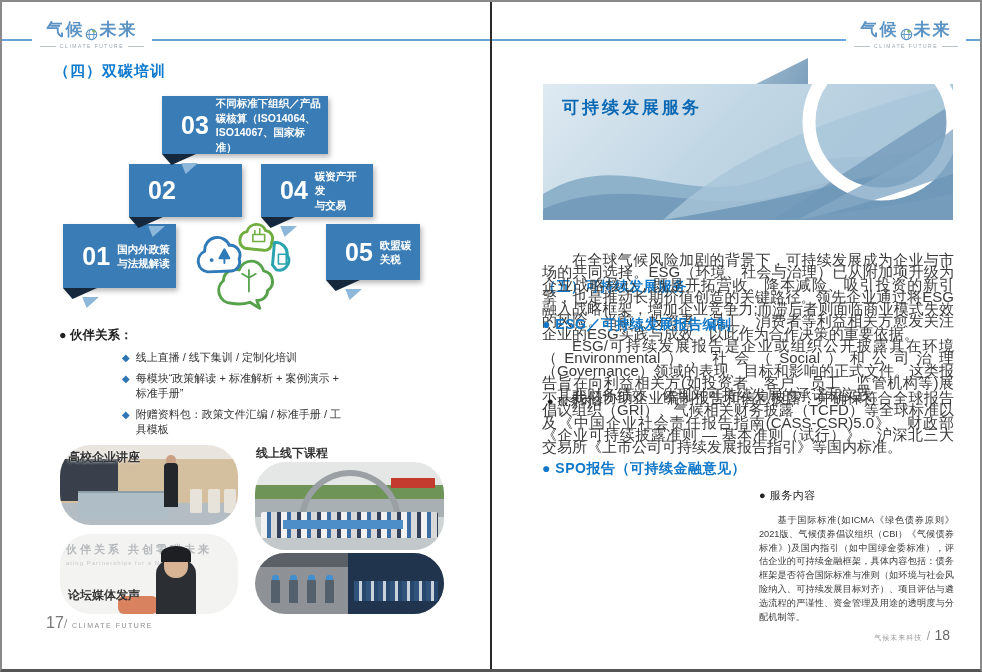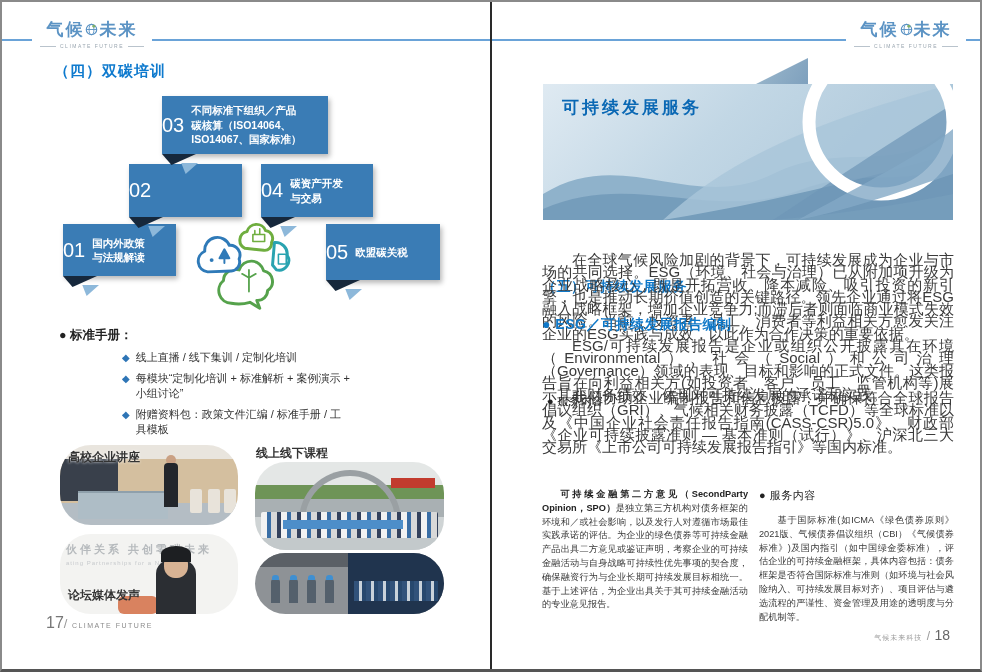--- a/index.html
+++ b/index.html
@@ -5,42 +5,42 @@
   html,body{margin:0;padding:0;background:#e9e9e9;font-family:"Liberation Sans",sans-serif;}
   .stage{position:relative;width:982px;height:672px;margin:0 auto;background:#ffffff;
          border:2px solid #8a8a8a;border-bottom:3px solid #555;box-sizing:border-box;overflow:hidden;}
   .spine{position:absolute;left:488px;top:0;width:2px;height:100%;background:#2a2a2a;}
   .header-rule{position:absolute;left:0;top:37px;width:100%;height:2px;background:#6aa3d8;}
 
   
   .logo{position:absolute;top:16px;background:#fff;padding:0 8px;text-align:center;z-index:3;}
   .logo-left{left:30px;}
   .logo-right{right:14px;}
-  .logo-cn{font-size:17px;font-weight:bold;color:#5b93c4;letter-spacing:2px;display:flex;align-items:center;justify-content:center;gap:1px;font-family:Liberation Mono, monospace;}
+  .logo-cn{font-size:17px;font-weight:bold;color:#5b93c4;letter-spacing:2px;display:flex;align-items:flex-end;justify-content:center;gap:1px;font-family:Liberation Mono, monospace;}
   .logo-globe{width:13px;height:13px;display:inline-block;}
   .logo-sub{font-size:5px;color:#9aa6b0;letter-spacing:1.5px;margin-top:2px;display:flex;align-items:center;justify-content:center;gap:4px;}
   .logo-sub::before,.logo-sub::after{content:"";display:inline-block;width:16px;height:1px;background:#b9c3cc;}
 
   
   .pg-title{position:absolute;font-size:15px;font-weight:bold;color:#0e7ace;letter-spacing:1px;}
   .t-left{left:52px;top:60px;}
 
   .module{position:absolute;background:#3a7cb5;color:#fff;display:flex;align-items:center;
           box-shadow:2px 3px 5px rgba(0,0,0,.28);z-index:2;}
-  .module .num{font-size:20px;font-weight:normal;padding:0 7px 0 0;letter-spacing:0;}
+  .module .num{font-size:25px;font-weight:bold;padding:0 7px 0 19px;letter-spacing:0;}
   .module .lbl{font-size:10.5px;font-weight:bold;line-height:14.5px;white-space:pre-line;padding-right:6px;}
   .module::before{content:"";position:absolute;left:0;bottom:-11px;width:34px;height:11px;
                   background:#16283c;clip-path:polygon(0 0,100% 0,28% 100%);}
   .module::after{content:"";position:absolute;left:17px;bottom:-20px;width:19px;height:11px;
                  background:#8db8da;clip-path:polygon(12% 0,100% 0,35% 100%);}
   .pos-03{left:160px;top:94px;width:166px;height:58px;}
   .pos-02{left:127px;top:162px;width:113px;height:53px;}
   .pos-04{left:259px;top:162px;width:112px;height:53px;}
-  .pos-01{left:61px;top:222px;width:113px;height:52px;}
-  .pos-05{left:324px;top:222px;width:114px;height:56px;}
+  .pos-01{left:61px;top:222px;width:113px;height:64px;justify-content:center;}
+  .pos-05{left:324px;top:222px;width:94px;height:56px;}
 
   .brain{position:absolute;left:190px;top:218px;width:108px;height:92px;z-index:1;}
 
   .train-head{position:absolute;left:57px;top:325px;font-size:12.5px;font-weight:bold;color:#222;}
   .train-list{position:absolute;left:120px;top:348px;width:228px;margin:0;padding:0;list-style:none;}
   .train-list li{display:flex;gap:6px;font-size:11px;line-height:15.5px;color:#333;margin-bottom:5px;}
   .train-list .dm{color:#2e75b6;font-size:10px;line-height:15.5px;flex:0 0 auto;}
 
   .caption{font-size:12px;font-weight:bold;color:#333;}
   .photo{position:absolute;overflow:hidden;border-radius:31px;}
@@ -178,29 +178,29 @@
       <path d="M54 28 a9 9 0 0 1 2 -17 a10 10 0 0 1 19 -1 a8 8 0 0 1 6 12 a7 7 0 0 1 -8 8 z" stroke="#6fae3f" stroke-width="3"></path>
       <path d="M84 22 a12 12 0 0 1 13 13 a10 10 0 0 1 -11 15 l-4 -5 z" stroke="#29a3b0" stroke-width="3"></path>
       <path d="M28 38 l5 -9 l5 9 z M33 38 v5" stroke="#2f7ab8" stroke-width="2" fill="#2f7ab8"></path>
       <path d="M62 14 h12 v7 h-12 z M64 14 v-4 M69 14 v-6" stroke="#6fae3f" stroke-width="1.6" fill="none"></path>
       <path d="M88 34 h8 v10 h-8 z" stroke="#29a3b0" stroke-width="1.6" fill="none"></path>
       <path d="M58 72 v-14 M58 58 l-7 -4 M58 58 l7 -4 M58 58 l0 -8" stroke="#55a24b" stroke-width="1.8" fill="none"></path>
       <circle cx="20" cy="40" r="2" fill="#2f7ab8" stroke="none"></circle>
     </g>
   </svg>
 
-  <div class="train-head">● 标准手册：</div>
+  <div class="train-head">● 伙伴关系：</div>
   <ul class="train-list">
     <li>
       <span class="dm">◆</span>
       <span>线上直播 / 线下集训 / 定制化培训</span>
     </li>
     <li>
       <span class="dm">◆</span>
-      <span>每模块“定制化培训 + 标准解析 + 案例演示 + 小组讨论”</span>
+      <span>每模块“政策解读 + 标准解析 + 案例演示 + 标准手册”</span>
     </li>
     <li>
       <span class="dm">◆</span>
       <span>附赠资料包：政策文件汇编 / 标准手册 / 工具模板</span>
     </li>
   </ul>
 
   <div class="photo photoA">
     <div class="pa-screen"></div>
     <div class="pa-desk"></div>
@@ -265,21 +265,21 @@
 
   <div class="h-blue h5">（五）可持续发展服务</div>
   <p class="para p5">在全球气候风险加剧的背景下，可持续发展成为企业与市场的共同选择。ESG（环境、社会与治理）已从附加项升级为企业战略核心，既是开拓营收、降本减险、吸引投资的新引擎，也是推动长期价值创造的关键路径。领先企业通过将ESG融入战略框架，增加企业竞争力;而滞后者则面临商业模式失效的风险。当前，投资者、员工、消费者等利益相关方愈发关注企业的ESG实践与成效，以此作为合作决策的重要依据。</p>
 
   <div class="h-blue h-esg">● ESG／可持续发展报告编制</div>
   <p class="para pesg">ESG/可持续发展报告是企业或组织公开披露其在环境（Environmental）、社会（Social）和公司治理（Governance）领域的表现、目标和影响的正式文件。这类报告旨在向利益相关方(如投资者、客户、员工、监管机构等)展示其非财务绩效，体现对可持续发展的承诺和实践。</p>
 
   <div class="h-svc svc1">● 服务内容</div>
   <p class="para psvc">我们协助企业编制报告和信息披露，并确保符合全球报告倡议组织（GRI）、气候相关财务披露（TCFD）等全球标准以及《中国企业社会责任报告指南(CASS-CSR)5.0》、财政部《企业可持续披露准则 — 基本准则（试行）》、沪深北三大交易所《上市公司可持续发展报告指引》等国内标准。</p>
 
-  <p class="col-para pspoL"><b>可持续金融第二方意见（SecondParty Opinion，SPO）</b><span>是独立第三方机构对债务框架的环境和／或社会影响，以及发行人对遵循市场最佳实践承诺的评估。为企业的绿色债券等可持续金融产品出具二方意见或鉴证声明，考察企业的可持续金融活动与自身战略可持续性优先事项的契合度，确保融资行为与企业长期可持续发展目标相统一。基于上述评估，为企业出具关于其可持续金融活动的专业意见报告。</span></p>
+  <div class="h-blue h-spo">● SPO报告（可持续金融意见）</div>
 
   <div class="h-svc svc2">● 服务内容</div>
   <p class="col-para pspoR">基于国际标准(如ICMA《绿色债券原则》2021版、气候债券倡议组织（CBI）《气候债券标准》)及国内指引（如中国绿金委标准），评估企业的可持续金融框架，具体内容包括：债务框架是否符合国际标准与准则（如环境与社会风险纳入、可持续发展目标对齐）、项目评估与遴选流程的严谨性、资金管理及用途的透明度与分配机制等。</p>
 
   <div class="foot-right">
     <span class="br">气候未来科技</span>
     <span class="sl">/</span>
     <span class="num">18</span>
   </div>
 </div>

